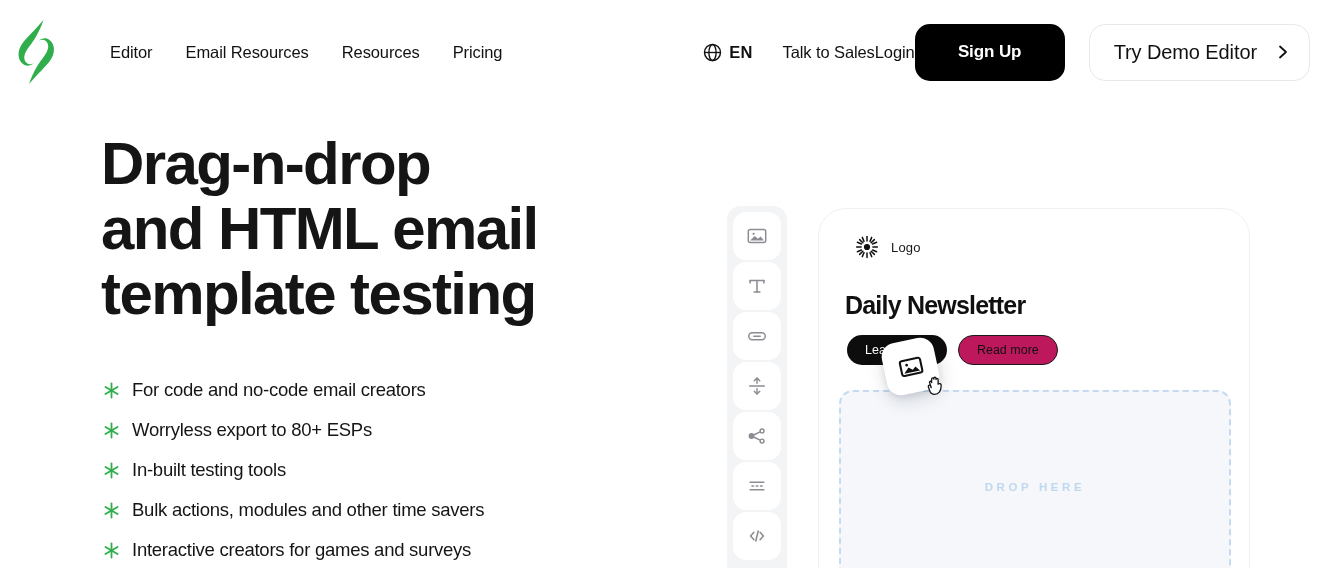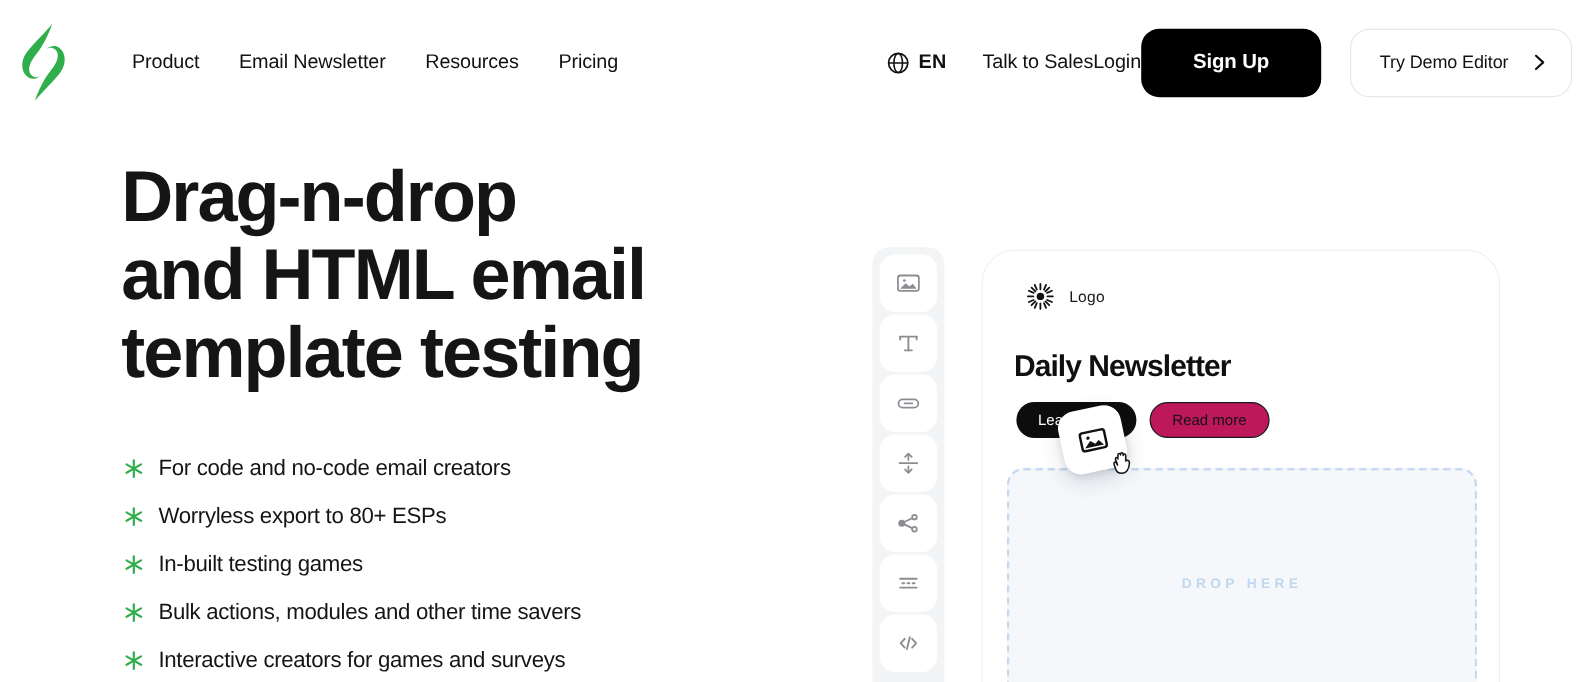--- a/index.html
+++ b/index.html
@@ -98,21 +98,21 @@
     border-radius: 16px;
     background: #ffffff;
     border: 1px solid #e8e8e8;
     display: flex;
     align-items: center;
     gap: 20px;
     cursor: pointer;
     font-family: "Liberation Sans", sans-serif;
   }
   .btn-demo-label {
-    font-size: 15px;
+    font-size: 20px;
     font-weight: 500;
     color: #111111;
     letter-spacing: -0.1px;
     white-space: nowrap;
   }
   .chev { display: block; }
 
   
   .hero-left {
     position: absolute;
@@ -305,22 +305,22 @@
 <div class="header">
 
   <div class="logo-wrap">
     <svg width="40" height="68" viewBox="0 0 40 68">
       <path d="M27.5 2 C19 12, 11 19, 6 26 C1 33, 1.5 42, 7 46 C10 48.5, 14 48, 17.5 45.5 C13.5 47.5, 9.5 45.5, 8.5 41.5 C7.5 37, 10.5 32, 14 27.5 C17.5 23, 22.5 16, 27.5 2 Z" fill="#2fae4b"></path>
       <path d="M13 66 C21.5 56, 29.5 49, 34.5 42 C39.5 35, 39 26, 33.5 22 C30.5 19.5, 26.5 20, 23 22.5 C27 20.5, 31 22.5, 32 26.5 C33 31, 30 36, 26.5 40.5 C23 45, 18 52, 13 66 Z" fill="#2fae4b"></path>
     </svg>
   </div>
 
   <nav class="nav-links">
-    <a class="nav-link">Product</a>
-    <a class="nav-link">Email Newsletter</a>
+    <a class="nav-link">Editor</a>
+    <a class="nav-link">Email Resources</a>
     <a class="nav-link">Resources</a>
     <a class="nav-link">Pricing</a>
   </nav>
 
   <div class="nav-right">
 
     <div class="lang">
       <svg class="globe-icon" width="19" height="19" viewBox="0 0 20 20">
         <circle cx="10" cy="10" r="8.4" fill="none" stroke="#111" stroke-width="1.5"></circle>
         <ellipse cx="10" cy="10" rx="3.8" ry="8.4" fill="none" stroke="#111" stroke-width="1.4"></ellipse>
@@ -379,21 +379,21 @@
     <li class="feature-item">
       <span class="feature-bullet">
         <svg width="17" height="17" viewBox="0 0 18 18">
           <g stroke="#2fae4b" stroke-width="1.9" stroke-linecap="round">
             <line x1="9" y1="1.6" x2="9" y2="16.4"></line>
             <line x1="2.6" y1="5.3" x2="15.4" y2="12.7"></line>
             <line x1="2.6" y1="12.7" x2="15.4" y2="5.3"></line>
           </g>
         </svg>
       </span>
-      <span class="feature-text">In-built testing games</span>
+      <span class="feature-text">In-built testing tools</span>
     </li>
     <li class="feature-item">
       <span class="feature-bullet">
         <svg width="17" height="17" viewBox="0 0 18 18">
           <g stroke="#2fae4b" stroke-width="1.9" stroke-linecap="round">
             <line x1="9" y1="1.6" x2="9" y2="16.4"></line>
             <line x1="2.6" y1="5.3" x2="15.4" y2="12.7"></line>
             <line x1="2.6" y1="12.7" x2="15.4" y2="5.3"></line>
           </g>
         </svg>

